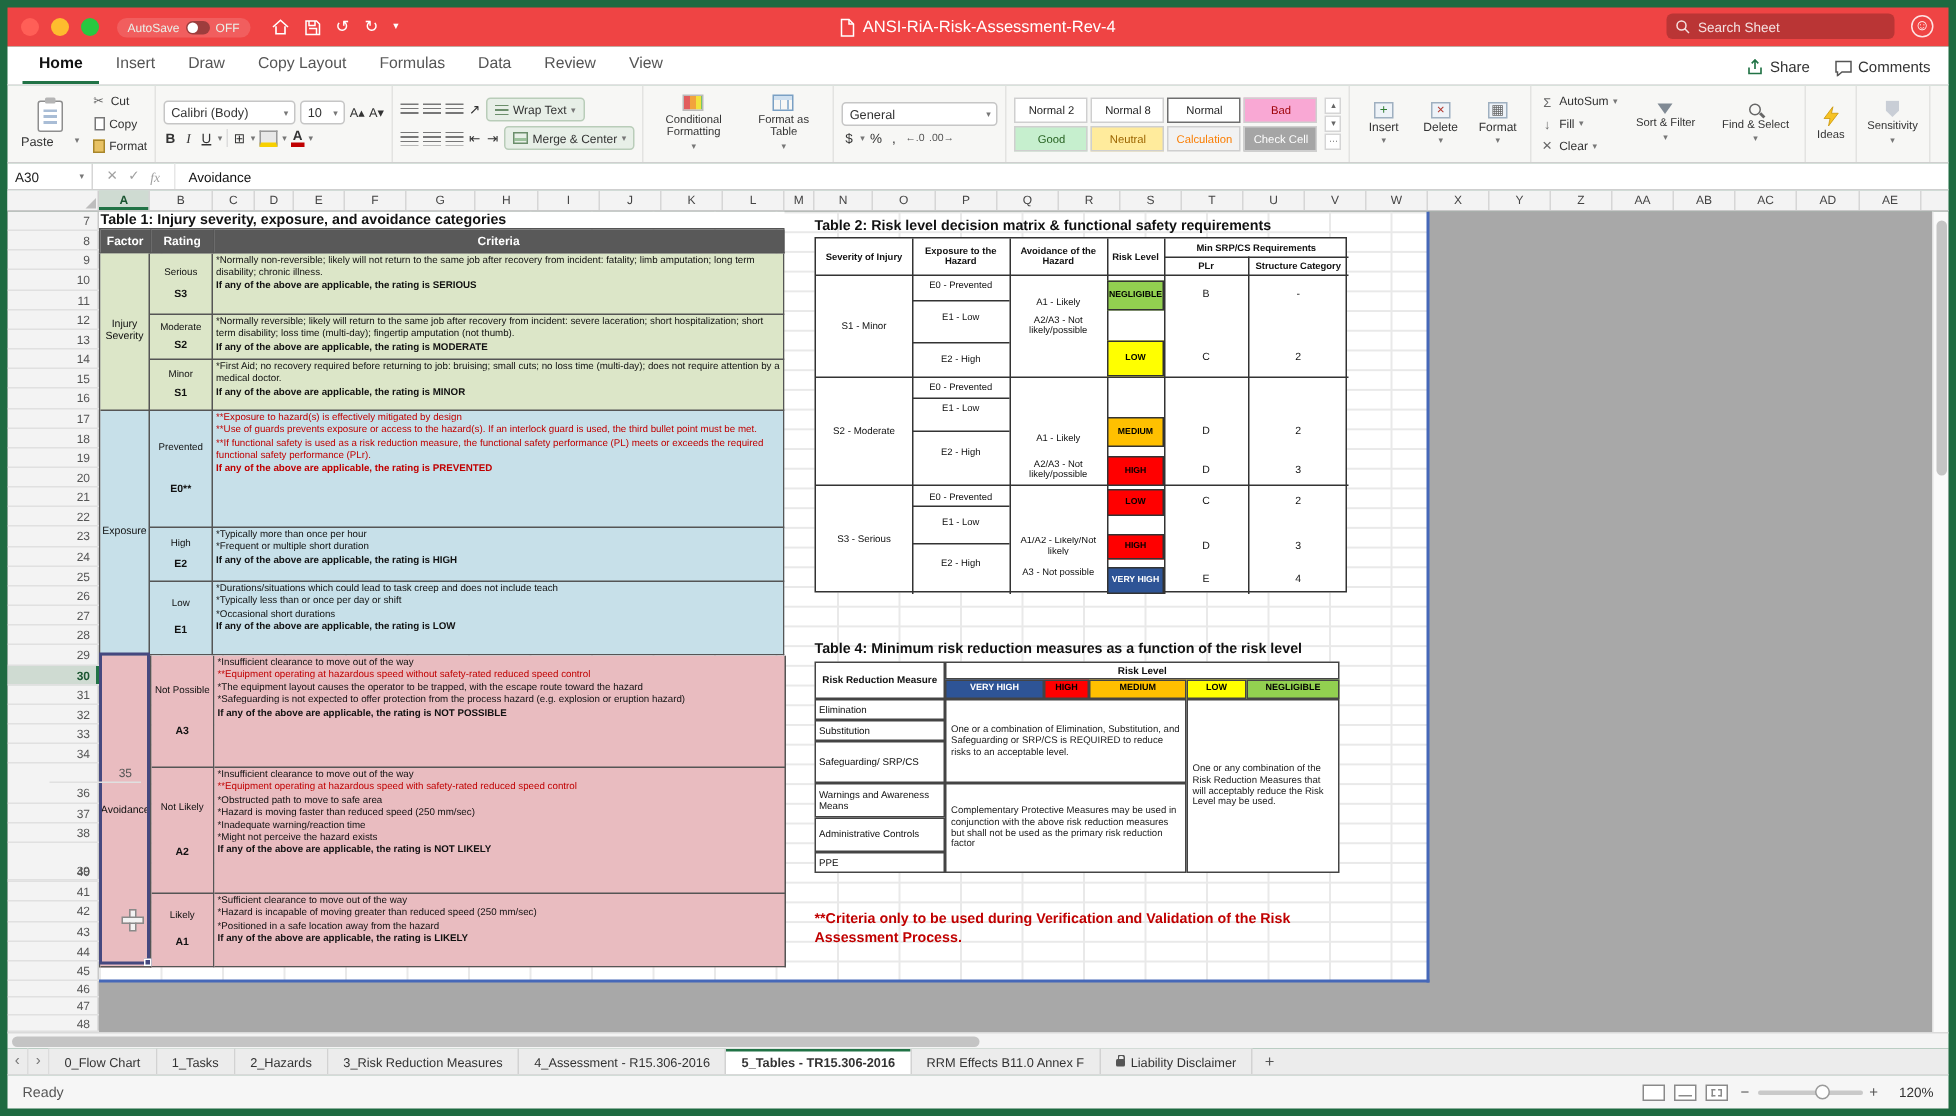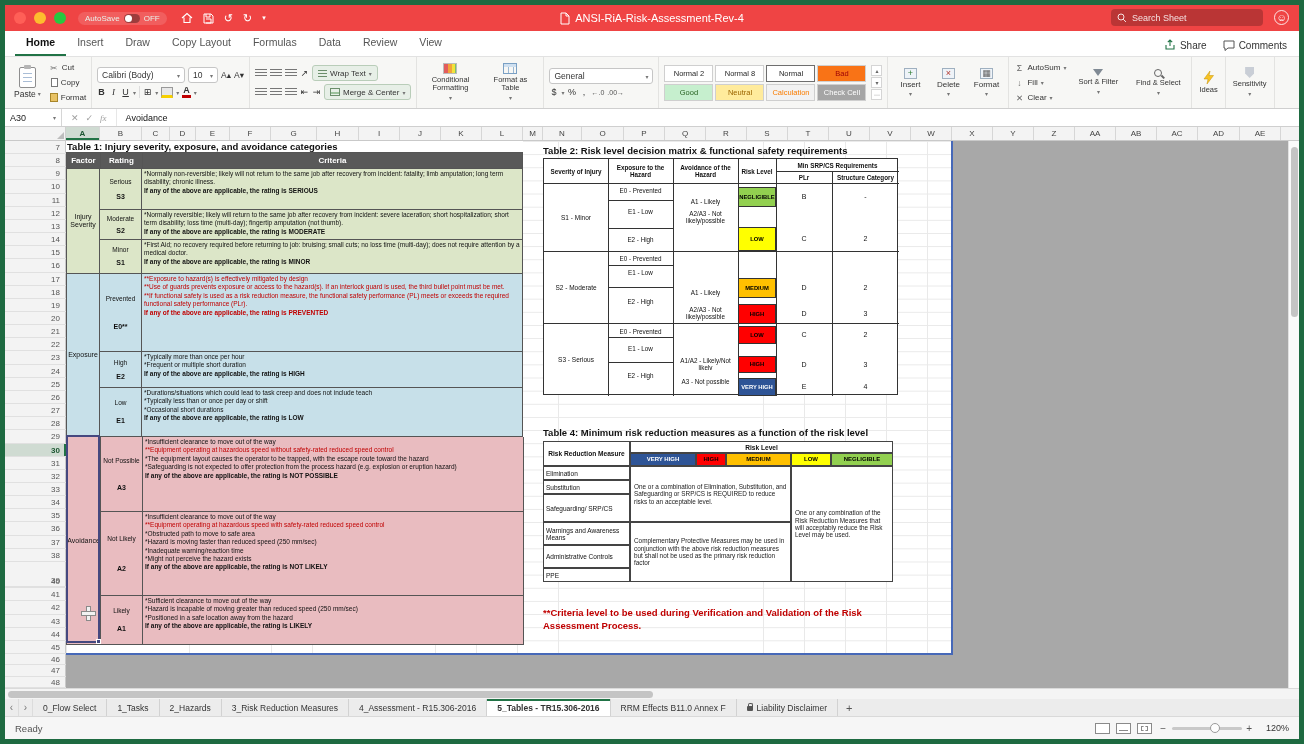--- a/index.html
+++ b/index.html
@@ -31,21 +31,21 @@
 
   
   .ribbon{top:57px;height:52px;background:#f7f7f5;border-bottom:1px solid #cfcfcf;display:flex;align-items:stretch;overflow:hidden;white-space:nowrap}
   .rgroup{padding:3px 5px;border-right:1px solid #e3e3e1;display:flex;gap:4px;align-items:center}
   .rgroup.colg{flex-direction:column;align-items:flex-start;justify-content:center;gap:3px}
   .frow{display:flex;align-items:center;gap:3px}
   .paste{display:flex;flex-direction:column;align-items:center;font-size:8.5px;color:#333;gap:1px;padding:1px 4px}
   .clipicon{width:17px;height:21px;background:#fff;border:1px solid #8e8e8e;border-radius:2px;position:relative}
   .clipicon::before{content:'';position:absolute;left:4px;top:-3px;width:7px;height:4px;background:#b5b5b5;border-radius:1px}
   .clipicon::after{content:'';position:absolute;left:3px;top:5px;right:3px;height:11px;background:repeating-linear-gradient(#a9bdd6 0 1.5px,transparent 1.5px 4px)}
-  .plbl{display:flex;gap:2px;align-items:center}
+  .plbl{display:flex;gap:14px;align-items:center}
   .vcol{display:flex;flex-direction:column;justify-content:center;gap:2px}
   .minib{display:flex;align-items:center;gap:3px;font-size:8px;color:#333;height:13px}
   .mi{width:10px;text-align:center;font-size:8.5px;color:#666;flex:none}
   .copyic{position:relative;width:7px;height:9px;border:1px solid #777;background:#fff;margin-left:2px}
   .copyic::after{content:'';position:absolute;left:2px;top:-3px;width:7px;height:9px;border:1px solid #777;background:#fff;z-index:-1}
   .brushic{width:8px;height:9px;background:#e8c264;border:1px solid #a8862a;margin-left:1px}
   .combo{height:16px;border:1px solid #c6c6c6;border-radius:3px;background:#fff;display:flex;align-items:center;justify-content:space-between;font-size:8.5px;color:#333;padding:0 4px;gap:3px;overflow:hidden}
   .w88{width:88px}.w30{width:30px}.w104{width:104px}
   .car{font-size:6px;color:#777}
   .fsz{font-size:8.5px;color:#333}
@@ -353,21 +353,21 @@
         <span class="decb">←.0</span>
         <span class="decb">.00→</span>
       </div>
     </div>
 
     <div class="rgroup">
       <div class="gallery" id="styleGallery">
           <div class="chip" style="background: rgb(255, 255, 255); color: rgb(31, 31, 31);">Normal 2</div>
           <div class="chip" style="background: rgb(255, 255, 255); color: rgb(31, 31, 31);">Normal 8</div>
           <div class="chip sel" style="background: rgb(255, 255, 255); color: rgb(31, 31, 31);">Normal</div>
-          <div class="chip" style="background: #f97316; color: rgb(156, 0, 6);">Bad</div>
+          <div class="chip" style="background: #f9a8d4; color: rgb(156, 0, 6);">Bad</div>
           <div class="chip" style="background: rgb(198, 239, 206); color: rgb(39, 98, 33);">Good</div>
           <div class="chip" style="background: rgb(255, 235, 156); color: rgb(156, 101, 0);">Neutral</div>
           <div class="chip" style="background: rgb(242, 242, 242); color: rgb(250, 125, 0);">Calculation</div>
           <div class="chip" style="background: rgb(165, 165, 165); color: rgb(255, 255, 255);">Check Cell</div>
         </div>
       <div class="gal-strip">
         <span class="gs">▴</span>
         <span class="gs">▾</span>
         <span class="gs">⋯</span>
       </div>
@@ -512,21 +512,21 @@
         <div class="rownum" style="top: 236.772px; height: 13.154px; line-height: 13.154px;">25</div>
         <div class="rownum" style="top: 249.926px; height: 13.154px; line-height: 13.154px;">26</div>
         <div class="rownum" style="top: 263.08px; height: 13.154px; line-height: 13.154px;">27</div>
         <div class="rownum" style="top: 276.234px; height: 13.154px; line-height: 13.154px;">28</div>
         <div class="rownum" style="top: 289.388px; height: 13.154px; line-height: 13.154px;">29</div>
         <div class="rownum selrow" style="top: 302.542px; height: 13.154px; line-height: 13.154px;">30</div>
         <div class="rownum" style="top: 315.696px; height: 13.154px; line-height: 13.154px;">31</div>
         <div class="rownum" style="top: 328.85px; height: 13.154px; line-height: 13.154px;">32</div>
         <div class="rownum" style="top: 342.004px; height: 13.154px; line-height: 13.154px;">33</div>
         <div class="rownum" style="top: 355.158px; height: 13.154px; line-height: 13.154px;">34</div>
-        <div class="rownum" style="top: 368.312px; height: 13.154px; line-height: 13.154px;">35</div>
+        <div class="rownum" style="top: 368.312px; height: 13.154px; line-height: 13.154px; margin-left: 28px;">35</div>
         <div class="rownum" style="top: 381.466px; height: 13.154px; line-height: 13.154px;">36</div>
         <div class="rownum" style="top: 394.62px; height: 13.154px; line-height: 13.154px;">37</div>
         <div class="rownum" style="top: 407.774px; height: 13.154px; line-height: 13.154px;">38</div>
         <div class="rownum" style="top: 420.928px; height: 13.154px; line-height: 13.154px; margin-top: 12px;">39</div>
         <div class="rownum" style="top: 434.082px; height: 13.154px; line-height: 13.154px;">40</div>
         <div class="rownum" style="top: 447.236px; height: 13.154px; line-height: 13.154px;">41</div>
         <div class="rownum" style="top: 460.39px; height: 13.154px; line-height: 13.154px;">42</div>
         <div class="rownum" style="top: 473.544px; height: 13.154px; line-height: 13.154px;">43</div>
         <div class="rownum" style="top: 486.698px; height: 13.154px; line-height: 13.154px;">44</div>
         <div class="rownum" style="top: 499.852px; height: 13.154px; line-height: 13.154px;">45</div>
@@ -747,21 +747,21 @@
             <div class="t4c meas" style="left: 0px; top: 39px; width: 87px; height: 14px;">Substitution</div>
             <div class="t4c meas" style="left: 0px; top: 53px; width: 87px; height: 28px;">Safeguarding/ SRP/CS</div>
             <div class="t4c meas" style="left: 0px; top: 81px; width: 87px; height: 23px;">Warnings and Awareness Means</div>
             <div class="t4c meas" style="left: 0px; top: 104px; width: 87px; height: 23px;">Administrative Controls</div>
             <div class="t4c meas" style="left: 0px; top: 127px; width: 87px; height: 14px;">PPE</div>
             <div class="t4c zone" style="left: 87px; top: 25px; width: 161px; height: 56px;">One or a combination of Elimination, Substitution, and Safeguarding or SRP/CS is REQUIRED to reduce risks to an acceptable level.</div>
             <div class="t4c zone" style="left: 87px; top: 81px; width: 161px; height: 60px;">Complementary Protective Measures may be used in conjunction with the above risk reduction measures but shall not be used as the primary risk reduction factor</div>
             <div class="t4c zone" style="left: 248px; top: 25px; width: 102px; height: 116px;">One or any combination of the Risk Reduction Measures that will acceptably reduce the Risk Level may be used.</div>
           </div>
         </div>
-      <div id="footnote" style="color: rgb(192, 0, 0);">**Criteria level to be used during Verification and Validation of the Risk Assessment Process.</div>
+      <div id="footnote" style="color: rgb(192, 0, 0);">**Criteria only to be used during Verification and Validation of the Risk Assessment Process.</div>
 
       <div id="selection"></div>
       <div id="fillhandle"></div>
       <div class="cellcursor">
           <span class="cv"></span>
           <span class="ch"></span>
         </div>
     </div>
     <div class="vscroll">
         <div class="vthumb"></div>
@@ -770,21 +770,21 @@
 
   <div class="band hscroll">
       <div class="hthumb"></div>
     </div>
 
   <div class="band tabsbar">
     <span class="tnav">‹</span>
     <span class="tnav">›</span>
     <div class="stabs" id="sheetTabsList">
         <div class="stab">
-          <span>0_Flow Select</span>
+          <span>0_Flow Chart</span>
         </div>
         <div class="stab">
           <span>1_Tasks</span>
         </div>
         <div class="stab">
           <span>2_Hazards</span>
         </div>
         <div class="stab">
           <span>3_Risk Reduction Measures</span>
         </div>

